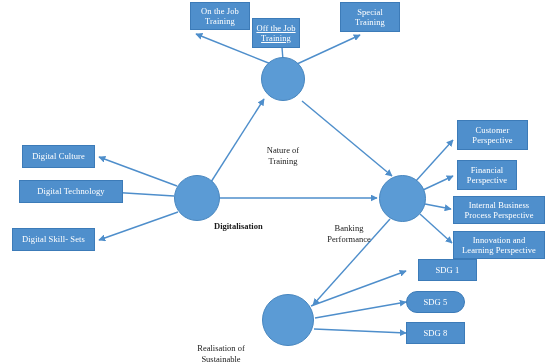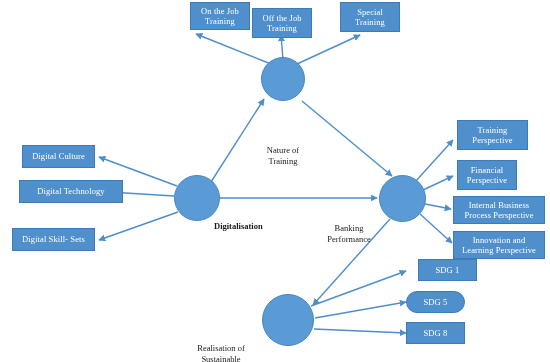--- a/index.html
+++ b/index.html
@@ -107,21 +107,21 @@
       <line x1="311" y1="306" x2="406" y2="271"></line>
       <line x1="315" y1="318" x2="406" y2="302"></line>
       <line x1="314" y1="329" x2="406" y2="333"></line>
     </g>
   </svg>
 
   <div class="node-box" style="left:155px; top:2px; width:60px; height:28px;margin-left:35px;">
     <span>On the Job
 Training</span>
   </div>
-  <div class="node-box" style="left:252px; top:8px; width:60px; height:30px;">
+  <div class="node-box" style="left:252px; top:18px; width:48px; height:30px;text-decoration:underline;">
     <span>Off the Job
 Training</span>
   </div>
   <div class="node-box" style="left:340px; top:2px; width:60px; height:30px;">
     <span>Special
 Training</span>
   </div>
 
   <div class="node-circle" style="left:261px; top:57px; width:44px; height:44px;"></div>
   <div class="node-label label-center" style="left:243px; top:105px; width:80px;">Nature of
@@ -138,21 +138,21 @@
   </div>
 
   <div class="node-circle" style="left:174px; top:175px; width:46px; height:46px;"></div>
   <div class="node-label label-start" style="left:214px; top:181px; width:80px;">Digitalisation</div>
 
   <div class="node-circle" style="left:379px; top:175px; width:47px; height:47px;"></div>
   <div class="node-label label-center" style="left:319px; top:183px; width:60px;">Banking
 Performance</div>
 
   <div class="node-box" style="left:457px; top:120px; width:71px; height:30px;">
-    <span>Training
+    <span>Customer
 Perspective</span>
   </div>
   <div class="node-box" style="left:457px; top:160px; width:60px; height:30px;justify-content:flex-end;">
     <span>Financial
 Perspective</span>
   </div>
   <div class="node-box" style="left:453px; top:196px; width:92px; height:28px;">
     <span>Internal Business
 Process Perspective</span>
   </div>

